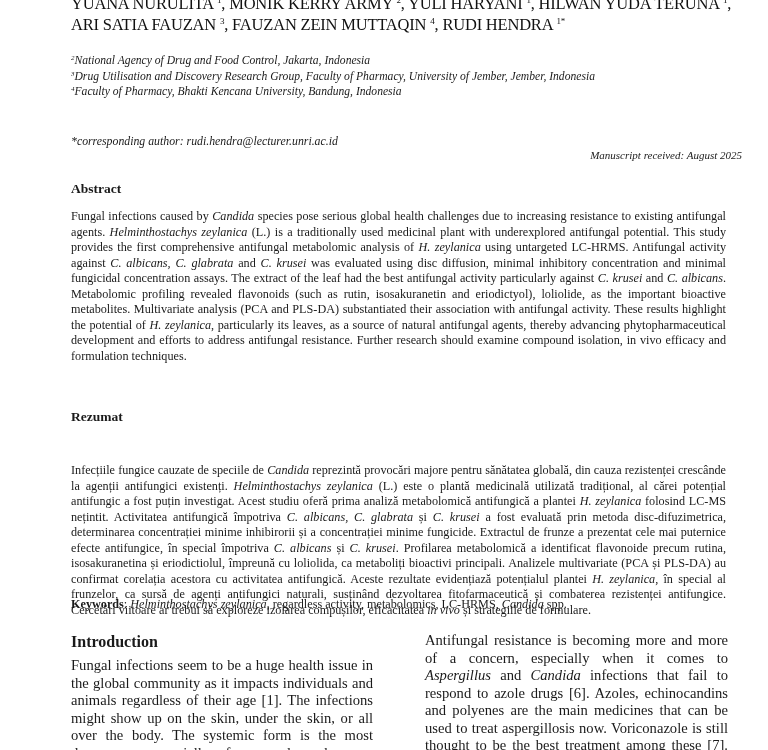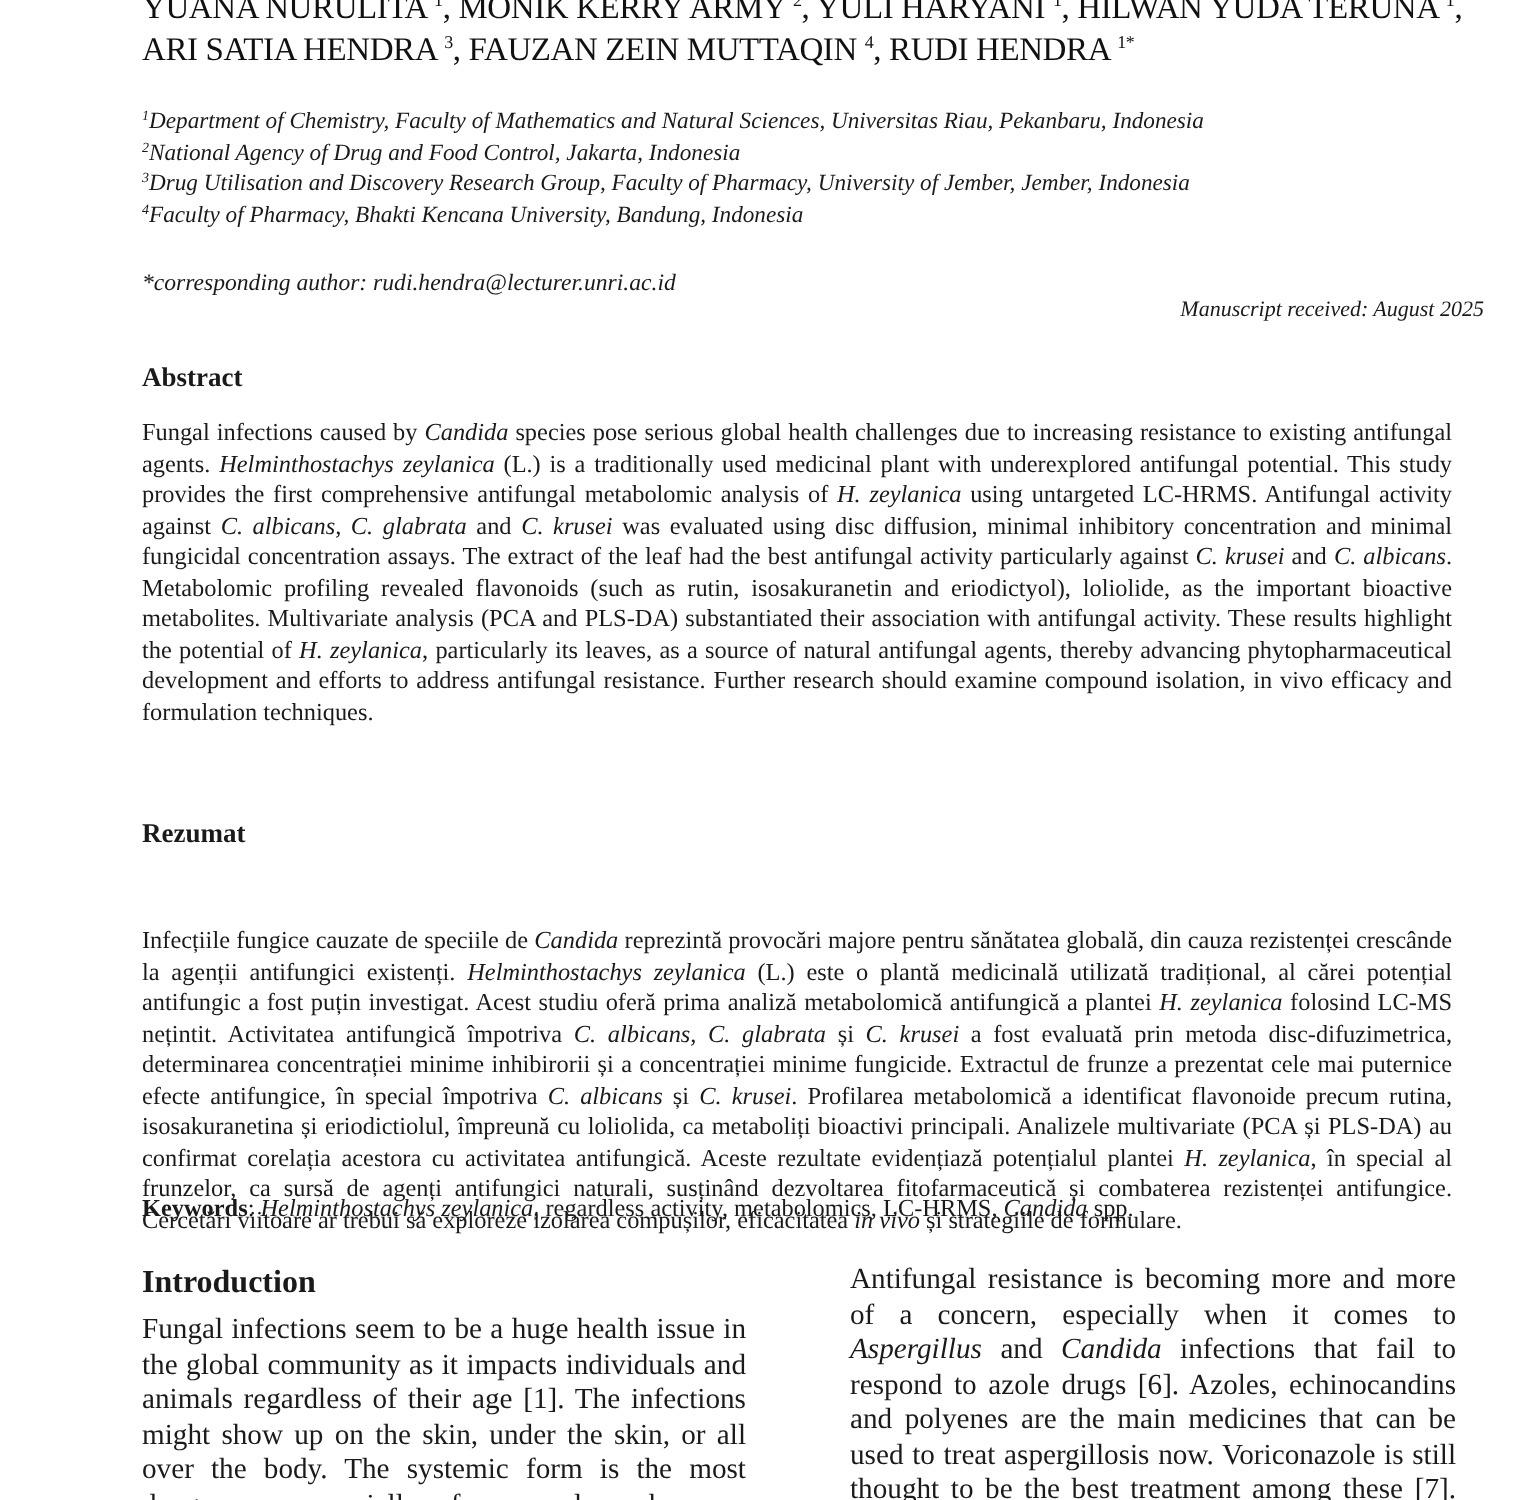--- a/index.html
+++ b/index.html
@@ -46,25 +46,24 @@
   }
   .col-left { left: 71px; top: 657px; width: 302px; }
   .col-right { left: 425px; top: 632px; width: 303px; }
   i { font-style: italic; }
 </style>
 </head>
 <body>
 
 <div class="abs authors">
   <div id="authors-l1"><span>YUANA NURULITA </span><sup>1</sup>, <span>MONIK KERRY ARMY </span><sup>2</sup>, <span>YULI HARYANI </span><sup>1</sup>, <span>HILWAN YUDA TERUNA </span><sup>1</sup>,</div>
-  <div id="authors-l2"><span>ARI SATIA HENDRA </span><sup>3</sup>, <span>FAUZAN ZEIN MUTTAQIN </span><sup>4</sup>, <span>RUDI HENDRA </span><sup>1*</sup></div>
+  <div id="authors-l2"><span>ARI SATIA FAUZAN </span><sup>3</sup>, <span>FAUZAN ZEIN MUTTAQIN </span><sup>4</sup>, <span>RUDI HENDRA </span><sup>1*</sup></div>
 </div>
 
 <div class="abs affils" id="affils">
-    <div><sup>1</sup><span>Department of Chemistry, Faculty of Mathematics and Natural Sciences, Universitas Riau, Pekanbaru, Indonesia</span></div>
     <div><sup>2</sup><span>National Agency of Drug and Food Control, Jakarta, Indonesia</span></div>
     <div><sup>3</sup><span>Drug Utilisation and Discovery Research Group, Faculty of Pharmacy, University of Jember, Jember, Indonesia</span></div>
     <div><sup>4</sup><span>Faculty of Pharmacy, Bhakti Kencana University, Bandung, Indonesia</span></div>
   </div>
 
 <div class="abs corr">*corresponding author: rudi.hendra@lecturer.unri.ac.id</div>
 
 <div class="abs received">Manuscript received: August 2025</div>
 
 <h2 class="abs h-abstract">Abstract</h2>

